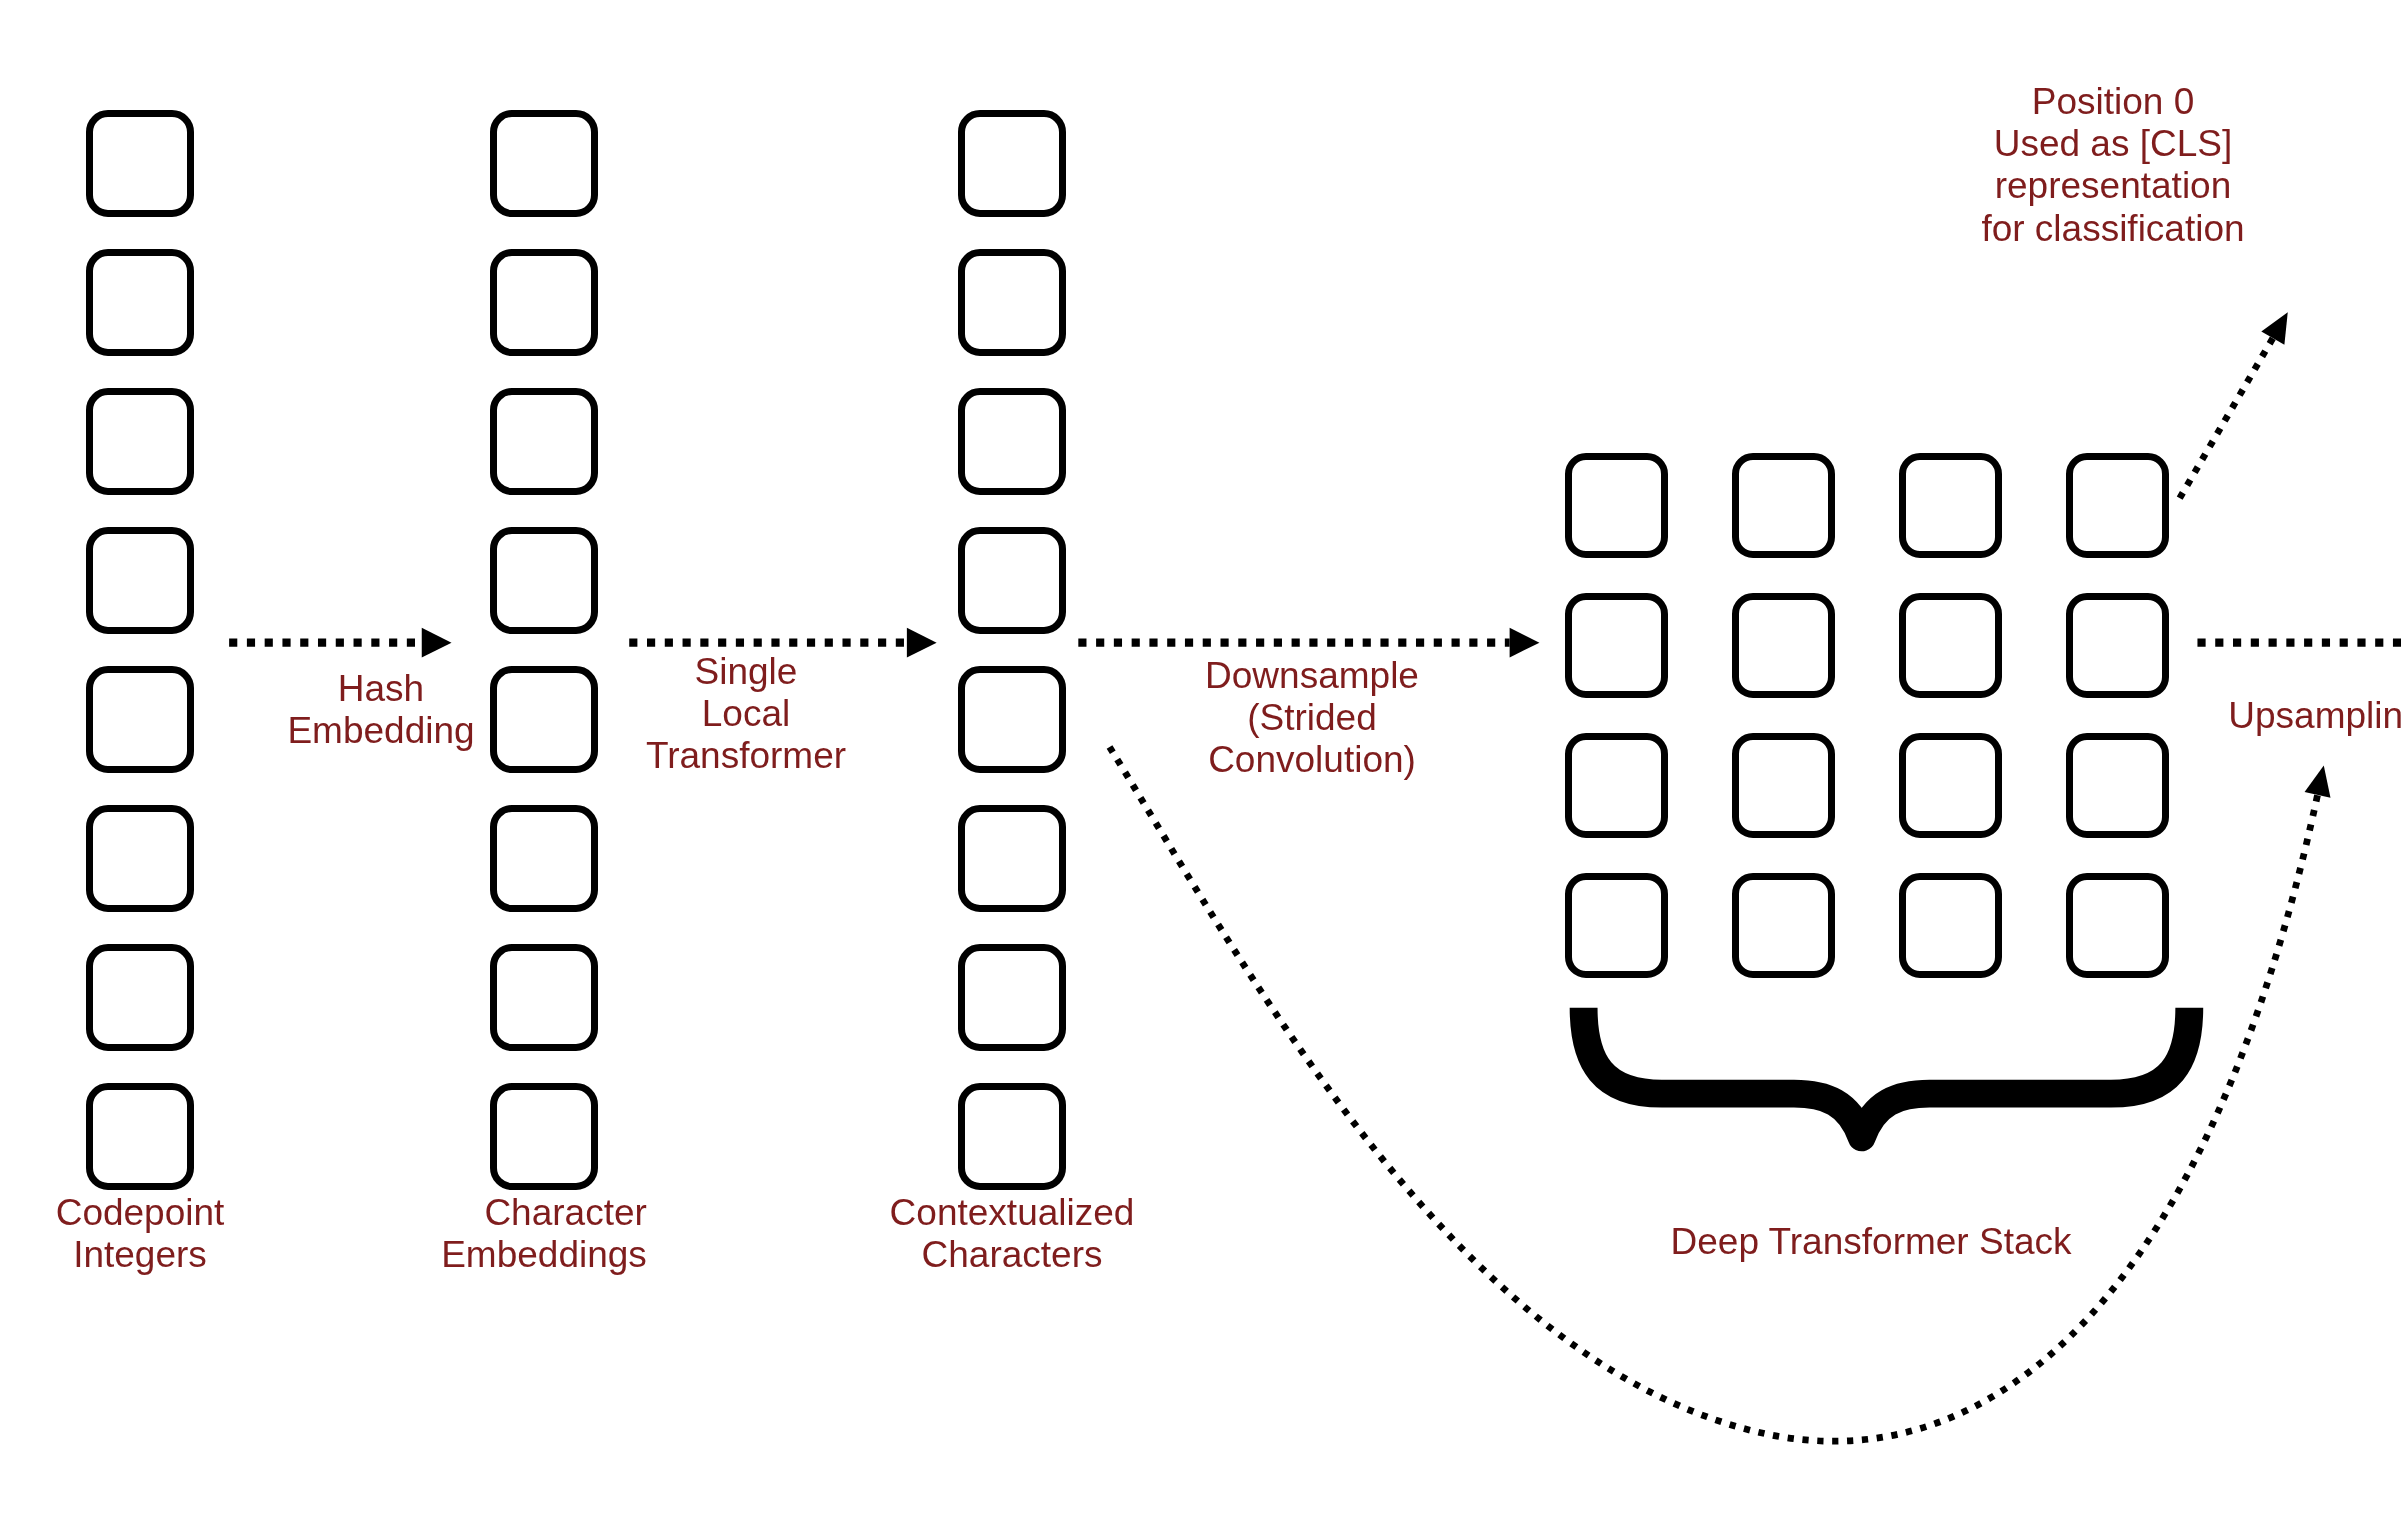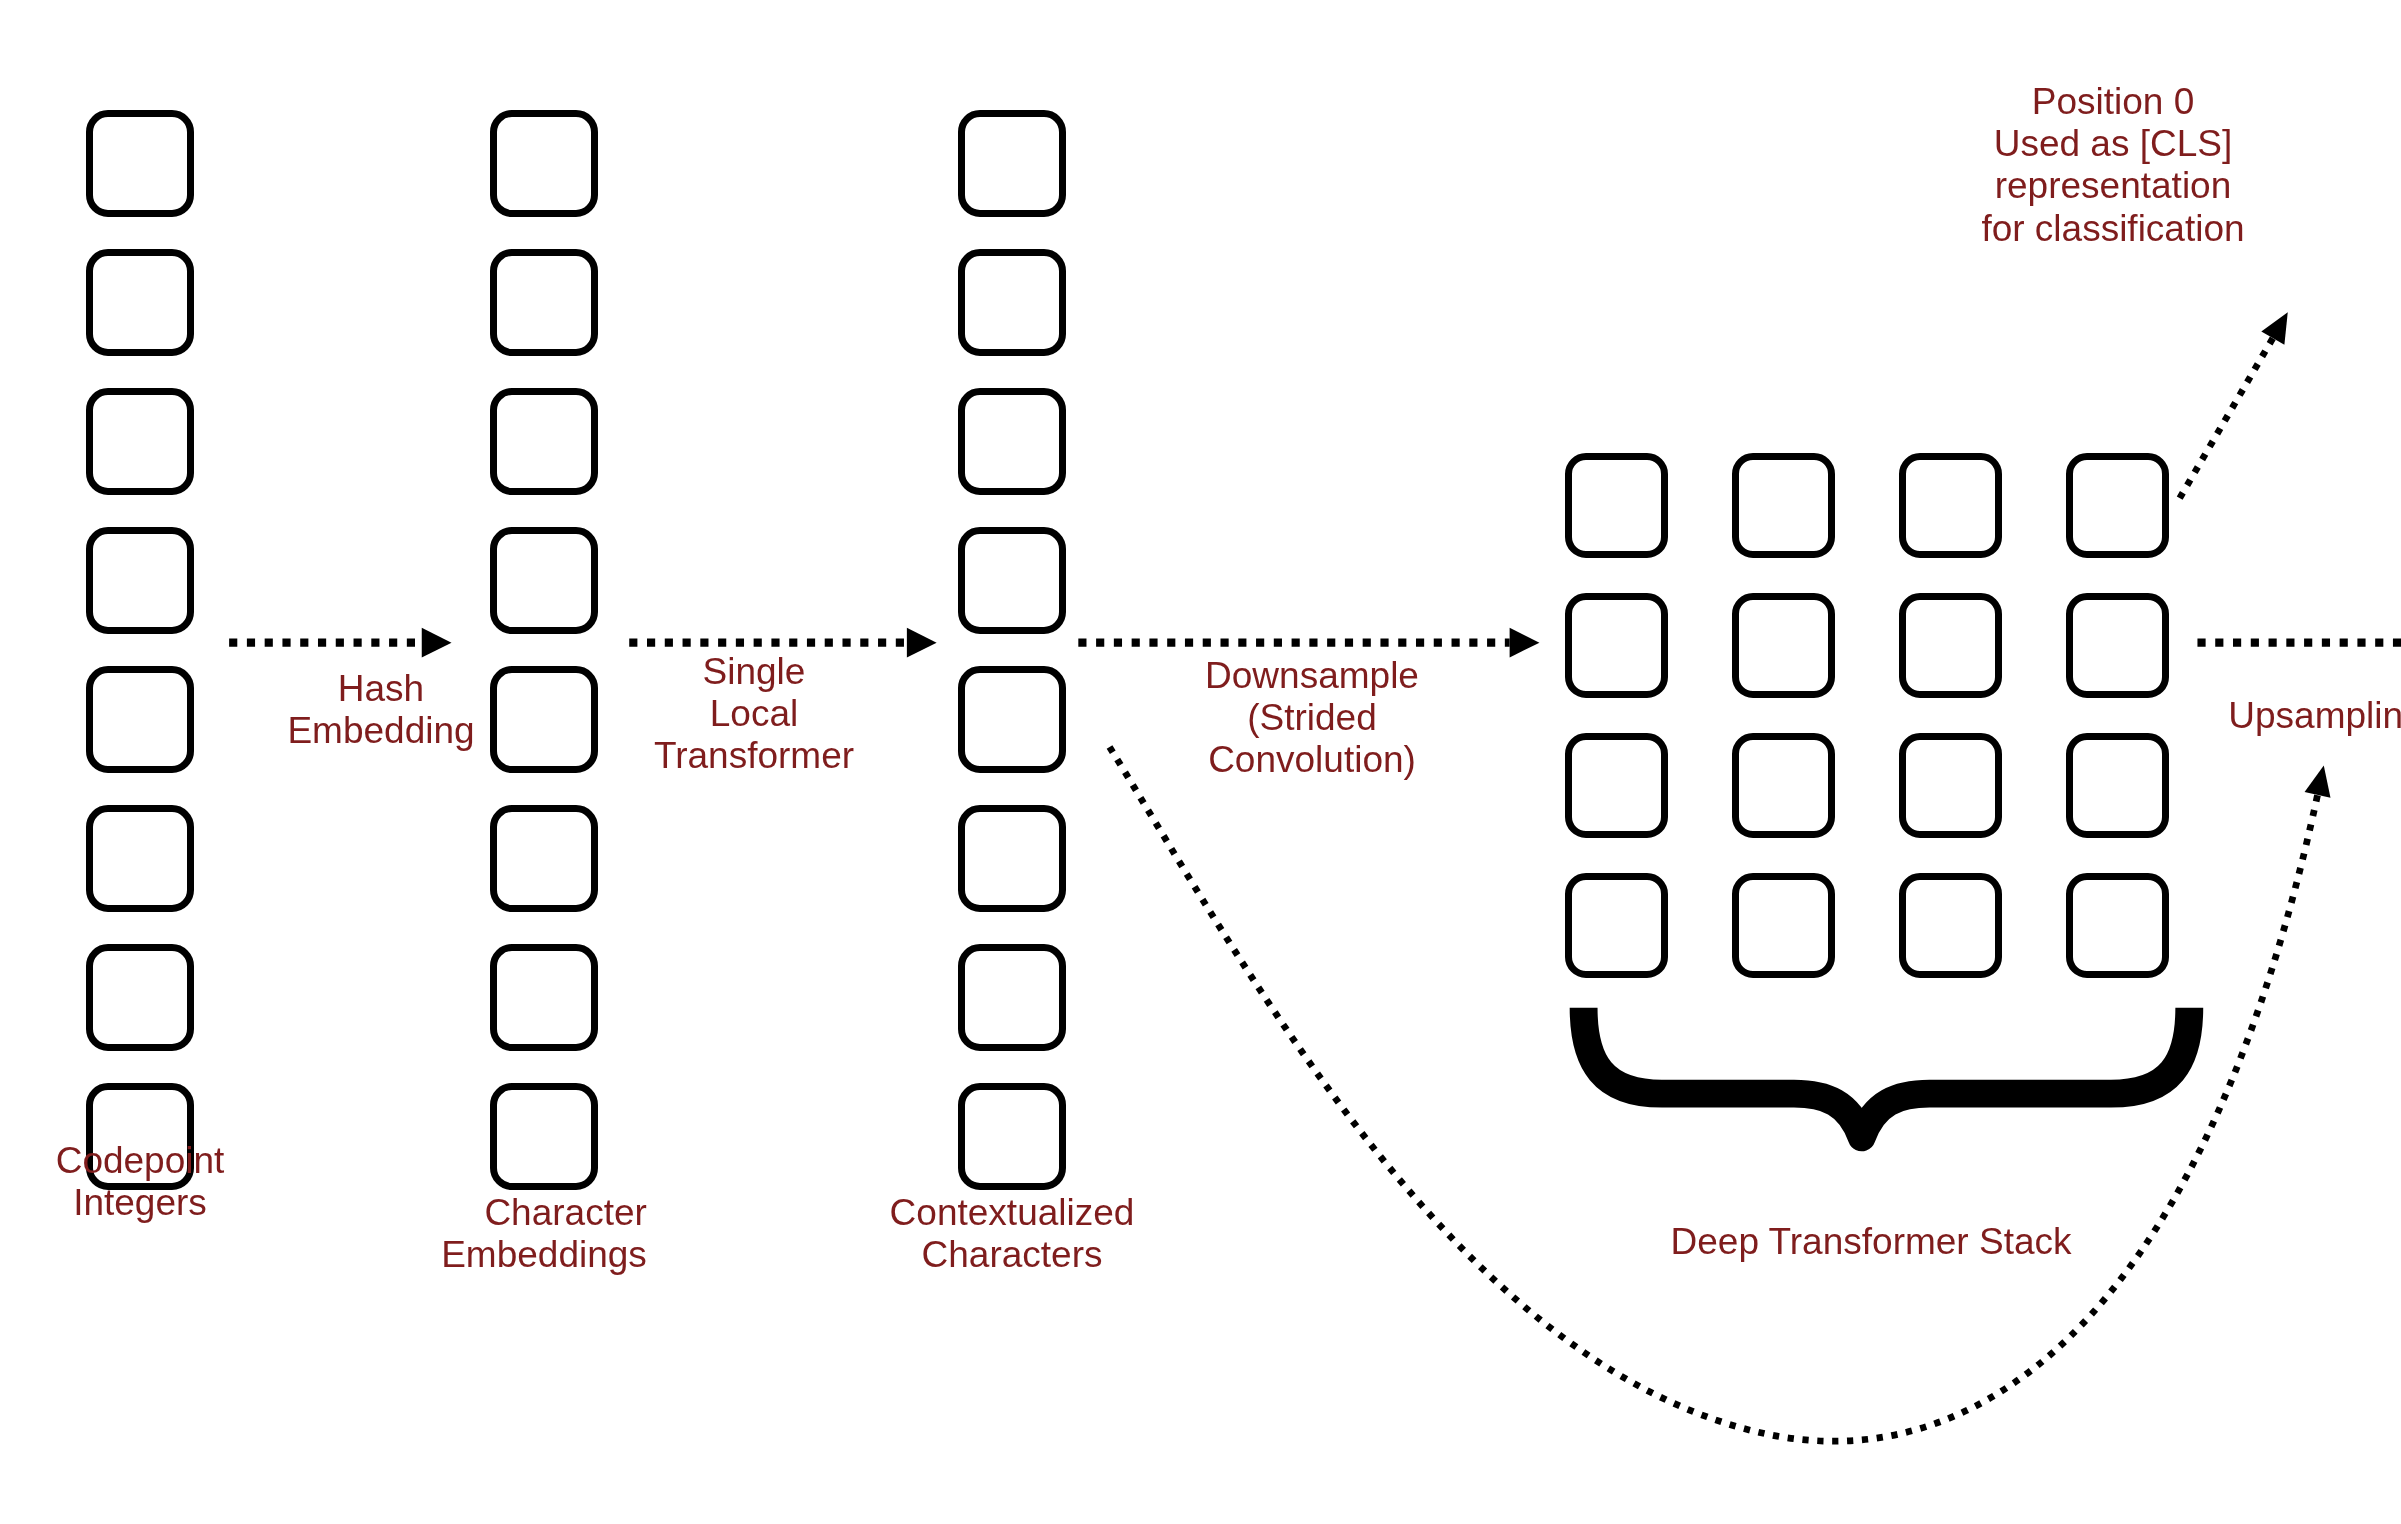--- a/index.html
+++ b/index.html
@@ -47,26 +47,26 @@
   
   .lbl {
     position: absolute;
     transform: translateX(-50%);
     color: #7f1d1d;
     font-size: 37px;
     line-height: 1.14;
     text-align: center;
     white-space: pre-line;
   }
-  #lbl-codepoint   { left: 140px;  top: 1140px; }
+  #lbl-codepoint   { left: 140px;  top: 1192px; }
   #lbl-charemb     { left: 544px; top: 1192px; text-align: right; }
   #lbl-context     { left: 1012px; top: 1192px; }
   #lbl-deepstack   { left: 1871px; top: 1221px; text-align: right; }
   #lbl-hash        { left: 345px;  top: 668px; margin-left: 36px; }
-  #lbl-slt         { left: 746px; top: 651px; margin-left: 8px; }
+  #lbl-slt         { left: 746px; top: 651px; }
   #lbl-downsample  { left: 1312px; top: 655px; }
   #lbl-upsampling  { left: 2326px; top: 695px; }
   #lbl-cls         { left: 2113px; top: 81px;  }
 
   
   #overlay { position: absolute; left: 0; top: 0; pointer-events: none; }
   .dotarrow  { stroke: #000; stroke-width: 17px; stroke-dasharray: 17 20; fill: none; }
   .dotcurve  { stroke: #000; stroke-width: 14px; stroke-dasharray: 13 18; fill: none; }
   .head      { fill: #000; stroke: none; }
   .brace     { stroke: #000; stroke-width: 58px; fill: none; stroke-linejoin: round; stroke-linecap: butt; }

